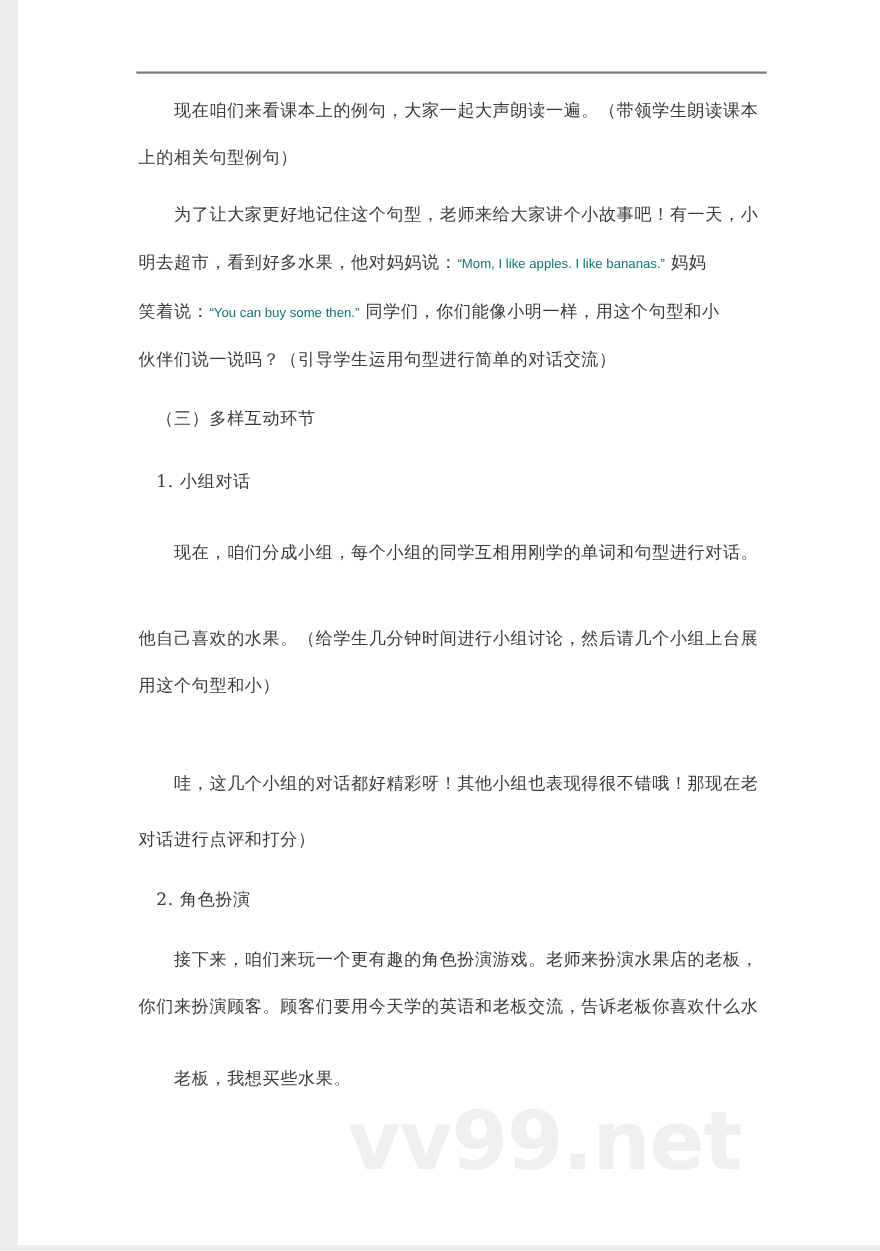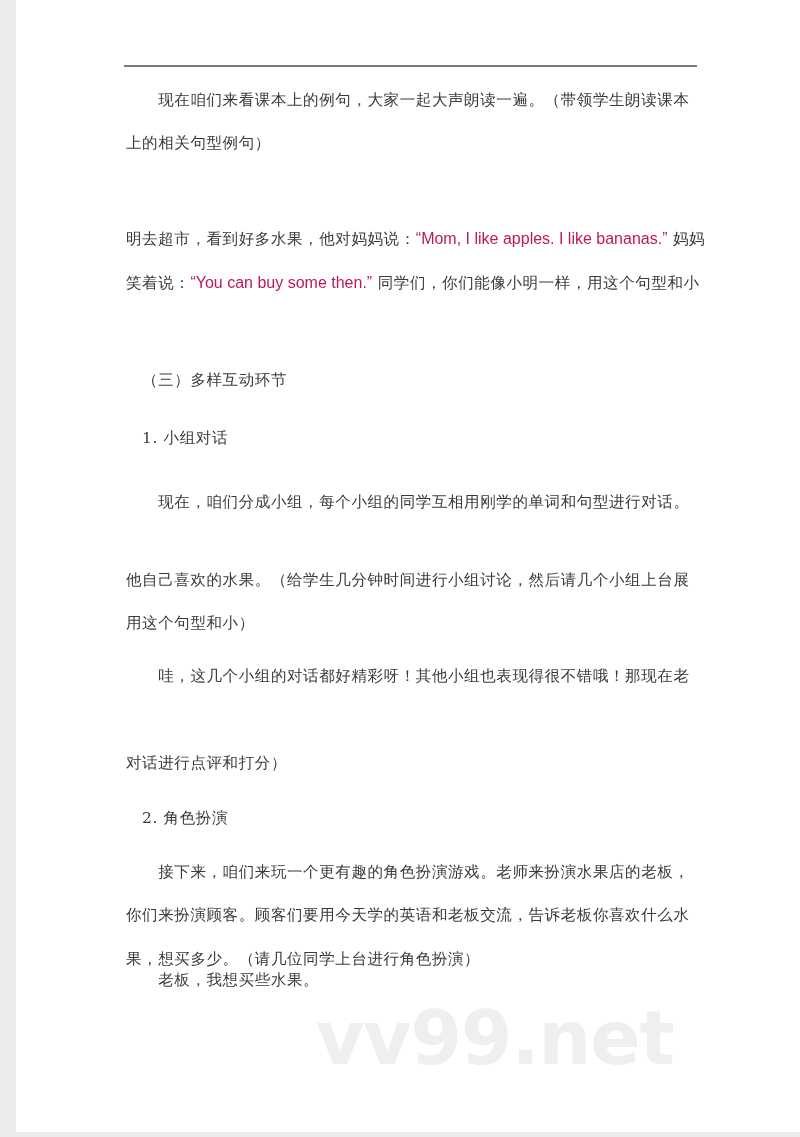--- a/index.html
+++ b/index.html
@@ -15,55 +15,56 @@
     margin-left: 16px;
   }
   .header-rule {
     position: absolute; left: 108px; top: 65px; width: 573px; height: 2px;
     background: #7a7a7a;
   }
   .line {
     position: absolute; left: 110px; white-space: nowrap;
     font-size: 15.5px; letter-spacing: 0.6px; line-height: 20px;
   }
-  .line .en { font-family: "Liberation Sans", sans-serif; letter-spacing: 0; color: #be185d; font-size: 16px; }
+  .line .en { font-family: "Liberation Sans", sans-serif; letter-spacing: 0; color: #0f766e; font-size: 12px; }
   .watermark {
     position: absolute; left: 300px; top: 995px;
     font-family: "DejaVu Sans", sans-serif; font-weight: bold;
     font-size: 74px; color: #efefef; letter-spacing: -1px;
   }
 </style>
 </head>
 <body>
 
 <div class="page">
   <div class="header-rule"></div>
 
   <div class="line" style="top:90px">　　现在咱们来看课本上的例句，大家一起大声朗读一遍。（带领学生朗读课本</div>
   <div class="line" style="top:133px">上的相关句型例句）</div>
 
+  <div class="line" style="top:185px">　　为了让大家更好地记住这个句型，老师来给大家讲个小故事吧！有一天，小</div>
   <div class="line" style="top:229px">
     <span>明去超市，看到好多水果，他对妈妈说：</span><span class="en">“Mom, I like apples. I like bananas.”</span><span> 妈妈</span>
   </div>
   <div class="line" style="top:273px">
     <span>笑着说：</span><span class="en">“You can buy some then.”</span><span> 同学们，你们能像小明一样，用这个句型和小</span>
   </div>
+  <div class="line" style="top:317px">伙伴们说一说吗？（引导学生运用句型进行简单的对话交流）</div>
 
   <div class="line" style="top:370px">　（三）多样互动环节</div>
   <div class="line" style="top:428px">　1. 小组对话</div>
 
   <div class="line" style="top:492px">　　现在，咱们分成小组，每个小组的同学互相用刚学的单词和句型进行对话。</div>
   <div class="line" style="top:570px">他自己喜欢的水果。（给学生几分钟时间进行小组讨论，然后请几个小组上台展</div>
   <div class="line" style="top:613px">用这个句型和小）</div>
 
-  <div class="line" style="top:666px">　　哇，这几个小组的对话都好精彩呀！其他小组也表现得很不错哦！那现在老</div>
+  <div class="line" style="top:702px">　　哇，这几个小组的对话都好精彩呀！其他小组也表现得很不错哦！那现在老</div>
   <div class="line" style="top:753px">对话进行点评和打分）</div>
 
   <div class="line" style="top:808px">　2. 角色扮演</div>
 
   <div class="line" style="top:862px">　　接下来，咱们来玩一个更有趣的角色扮演游戏。老师来扮演水果店的老板，</div>
   <div class="line" style="top:905px">你们来扮演顾客。顾客们要用今天学的英语和老板交流，告诉老板你喜欢什么水</div>
-  <div class="line" style="top:949px">果，想买多少。（请几位同学上台进行角色扮演）</div>
 
   <div class="line" style="top:970px">　　老板，我想买些水果。</div>
 
   <div class="watermark">vv99.net</div>
 </div>
 
 </body></html>

